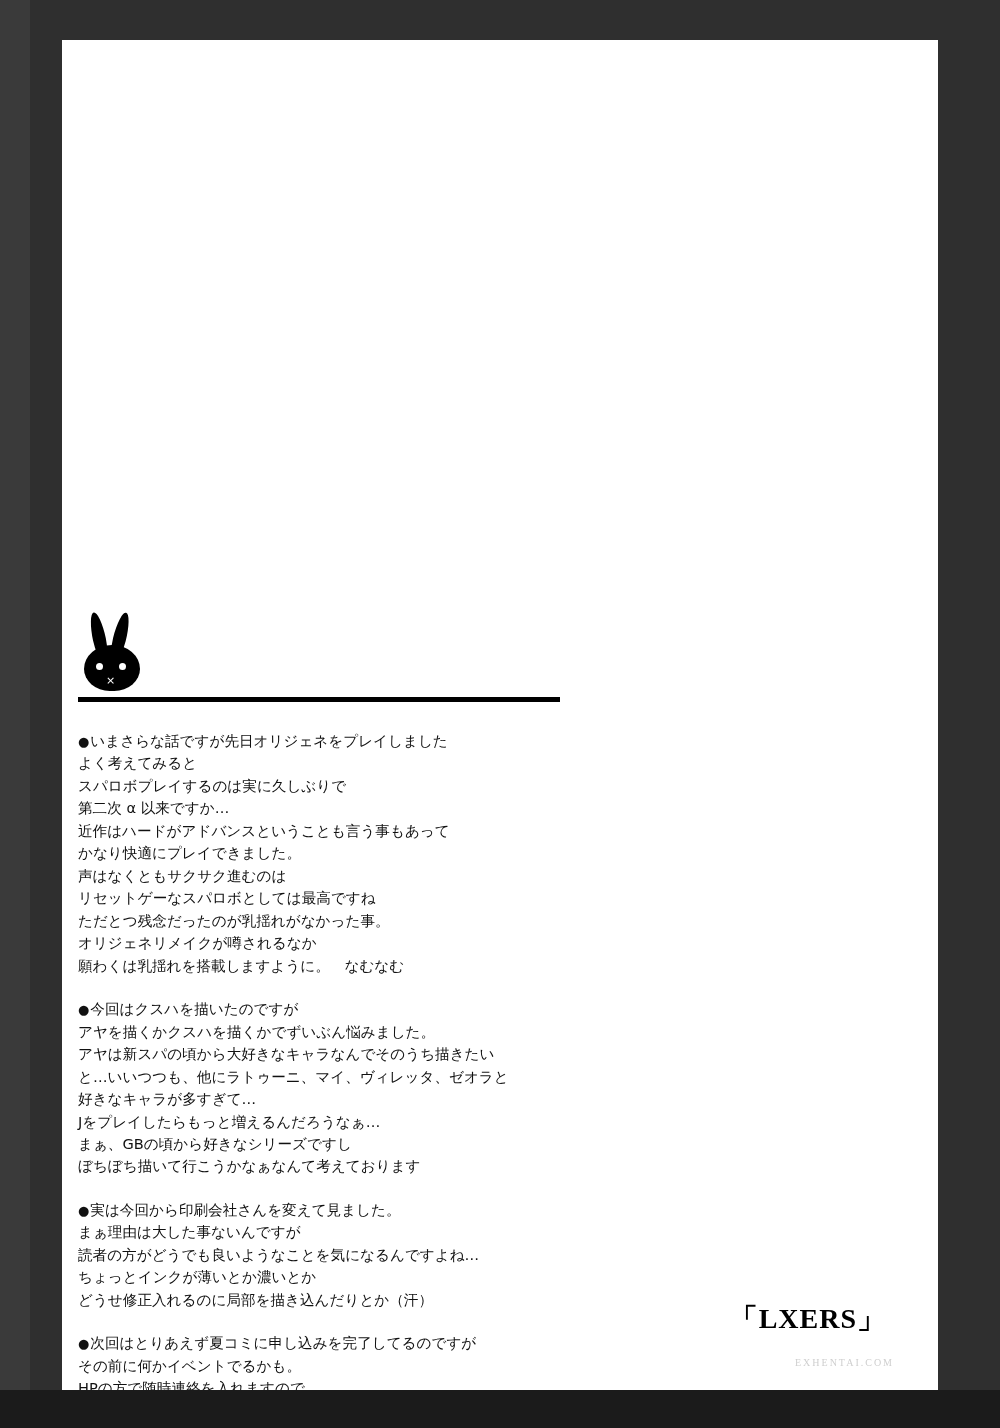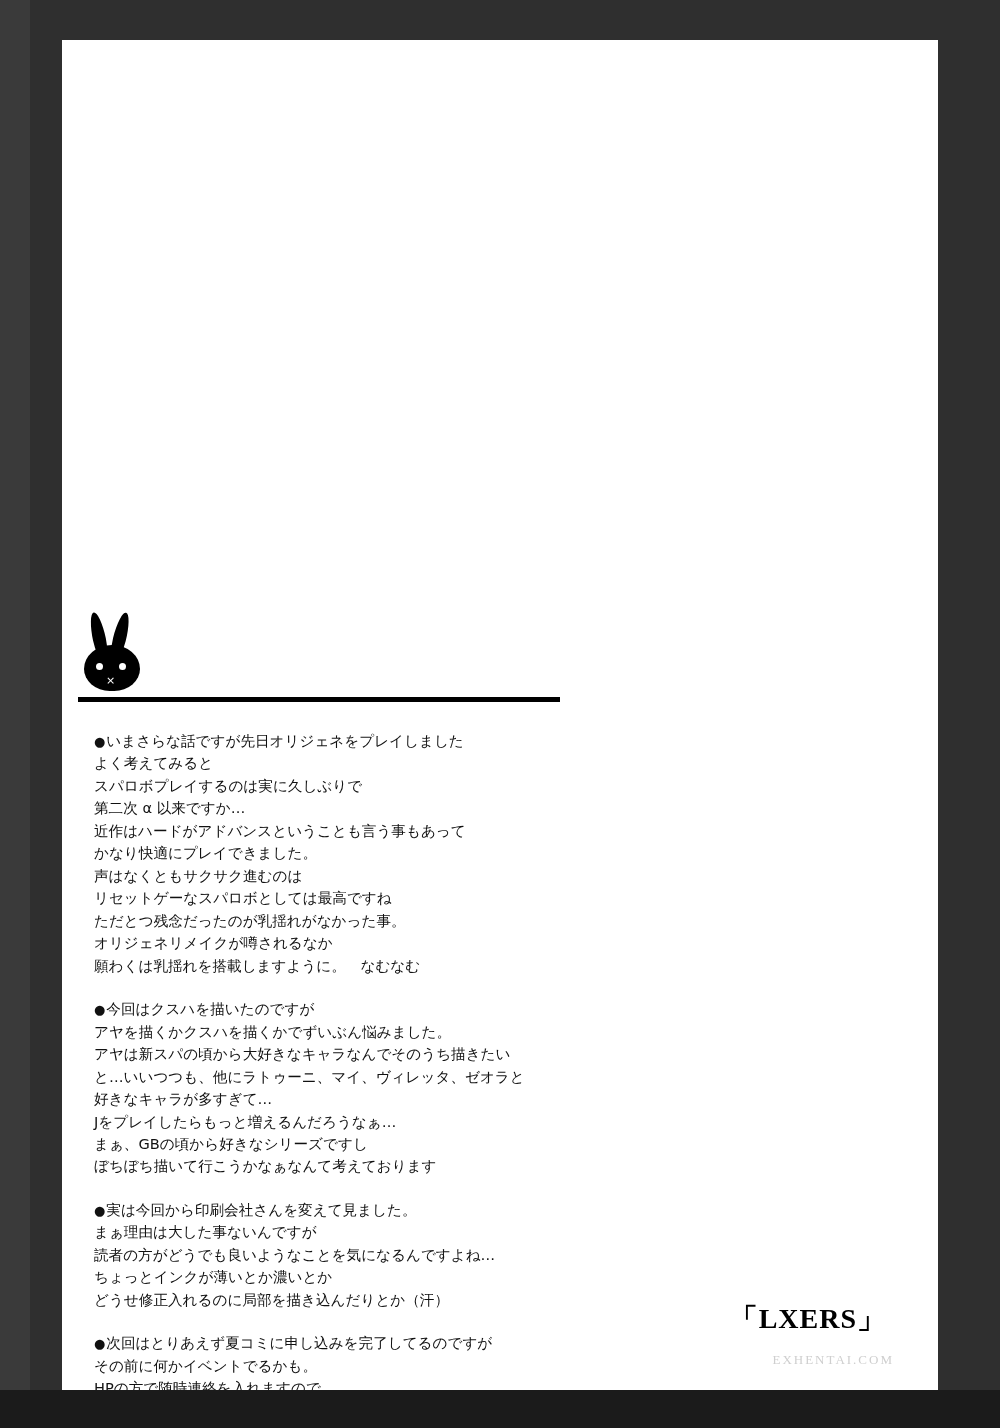--- a/index.html
+++ b/index.html
@@ -117,21 +117,21 @@
     position: absolute;
     left: 78px;
     top: 730px;
     width: 740px;
     color: #111;
     font-family: "DejaVu Sans", "Liberation Sans", sans-serif;
     font-size: 14.6px;
     line-height: 1.54;
   }
   .para {
-    margin: 0 0 21px 16px;
+    margin: 0 0 21px 0;
     white-space: pre-line;
   }
   .para:last-child { margin-bottom: 0; }
   .bullet-line::before {
     content: "\25CF";
     font-size: 13px;
     margin-right: 1px;
   }
   
   .publisher {
@@ -143,21 +143,21 @@
     font-size: 28px;
     letter-spacing: 1px;
     color: #000;
     white-space: nowrap;
   }
   .watermark {
     position: absolute;
     right: 44px;
     bottom: 22px;
     font-family: "Liberation Serif", serif;
-    font-size: 13px;
+    font-size: 10px;
     letter-spacing: 2px;
     color: #cfcfcf;
     white-space: nowrap;
   }
   
   .book-title {
     position: absolute;
     left: 0;
     top: 1480px;
     width: 1000px;

